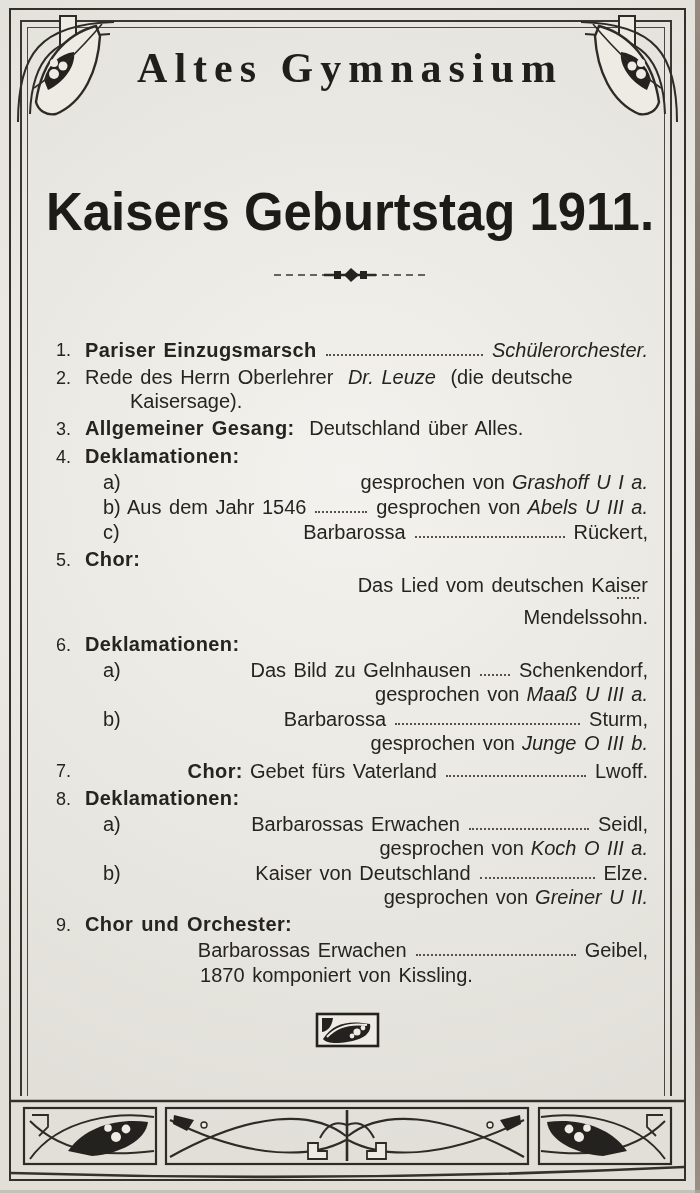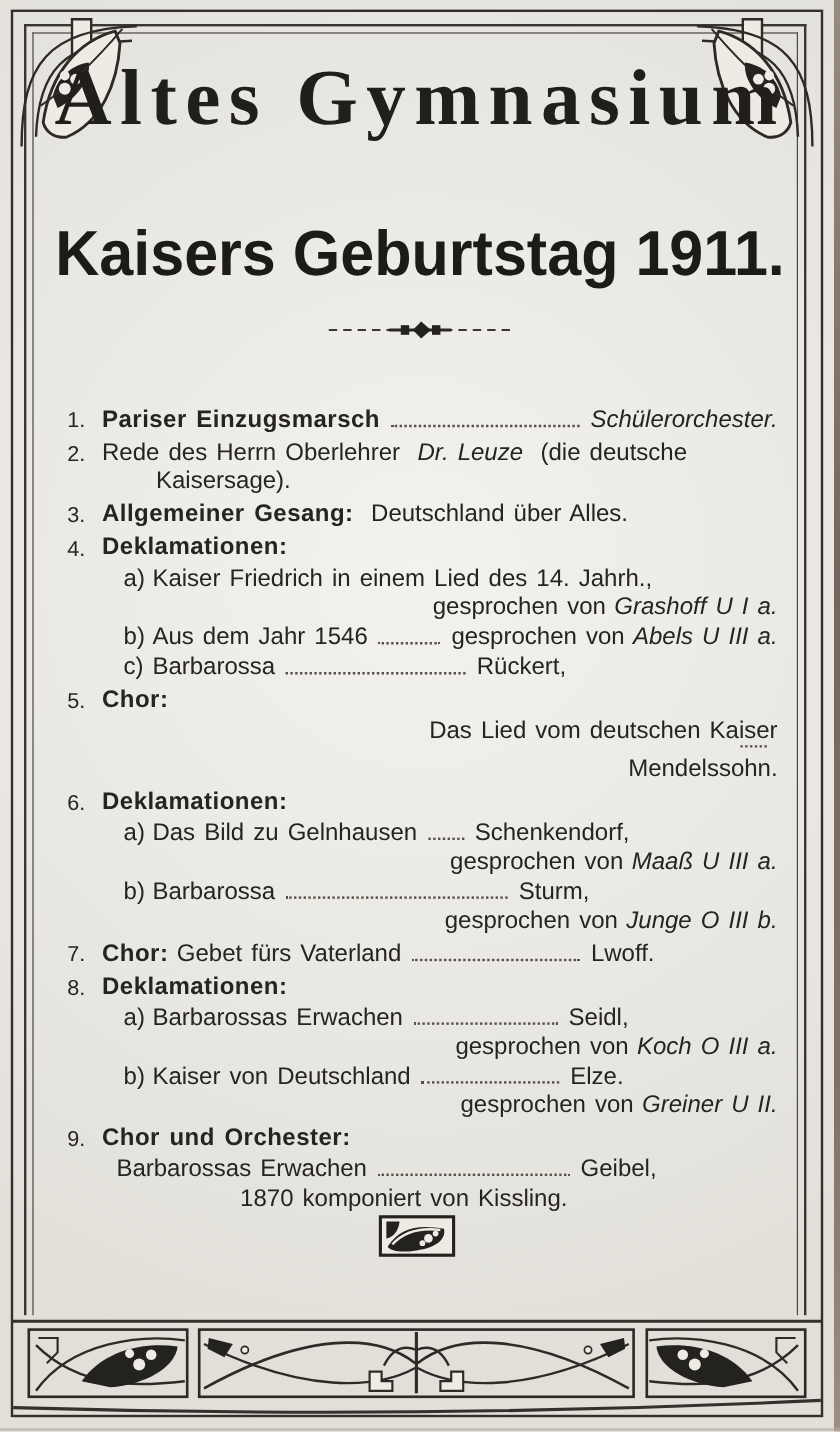--- a/index.html
+++ b/index.html
@@ -20,37 +20,37 @@
     border-left:2px solid #3a3733;border-top:2px solid #3a3733;border-right:2px solid #3a3733;}
   .inner-frame-2{position:absolute;left:27px;top:27px;right:35px;bottom:97px;
     border-left:1.5px solid #4a4641;border-top:1.5px solid #4a4641;border-right:1.5px solid #4a4641;}
 
   .corner{position:absolute;top:10px;width:112px;height:118px;}
   .corner.left{left:10px;}
   .corner.right{right:15px;}
 
   
   .school-name{position:absolute;left:0;width:100%;top:44px;text-align:center;
-    font-family:"Liberation Serif",serif;font-weight:bold;font-size:66px;letter-spacing:7px;
+    font-family:"Liberation Serif",serif;font-weight:bold;font-size:42px;letter-spacing:7px;
     color:#211f1c;}
   .city-name{position:absolute;left:0;width:100%;top:113px;text-align:center;
     font-family:"Liberation Serif",serif;font-weight:bold;font-size:33px;letter-spacing:3px;}
   .event-title{position:absolute;left:0;width:100%;top:181px;text-align:center;
     font-weight:bold;font-size:53px;letter-spacing:0px;transform:scaleX(.96);
     color:#1d1b18;}
   .divider{position:absolute;left:272px;top:266px;width:156px;height:18px;}
 
   
   #program{position:absolute;left:56px;top:337px;width:592px;font-size:20px;
     line-height:24px;word-spacing:2px;color:#262420;}
   .row{display:flex;margin-bottom:1px;}
   .row.mt{margin-top:3px;}
   .num{flex:0 0 22px;margin-right:7px;font-size:18px;padding-top:1px;}
   .content{flex:1 1 auto;min-width:0;}
-  .line{display:flex;align-items:flex-end;}
+  .line{display:flex;align-items:flex-end;justify-content:flex-end;}
   b{font-weight:bold;letter-spacing:.4px;}
   i{font-style:italic;}
   .gap{margin-right:7px;}
   .sub{padding-left:18px;display:flex;}
   .letter{flex:0 0 24px;}
   .subcontent{flex:1 1 auto;}
   .credit{display:block;text-align:right;}
   .credit .c-label{margin-right:7px;}
   .indent2{padding-left:45px;}
   .indent-small{padding-left:15px;flex-direction:column;}
@@ -159,21 +159,20 @@
 
     <div class="row mt">
       <span class="num">4.</span>
       <span class="content"><b>Deklamationen:</b></span>
     </div>
     <div class="row">
       <span class="num"></span>
       <span class="content sub">
         <span class="letter">a)</span>
         <span class="subcontent">
-          <div><span>Kaiser Friedrich in einem Lied des 14. Jahrh.,</span></div>
           <div class="credit">
             <span class="c-label">gesprochen von</span><i>Grashoff U I a.</i>
           </div>
         </span>
       </span>
     </div>
     <div class="row">
       <span class="num"></span>
       <span class="content sub">
         <span class="letter">b)</span>

